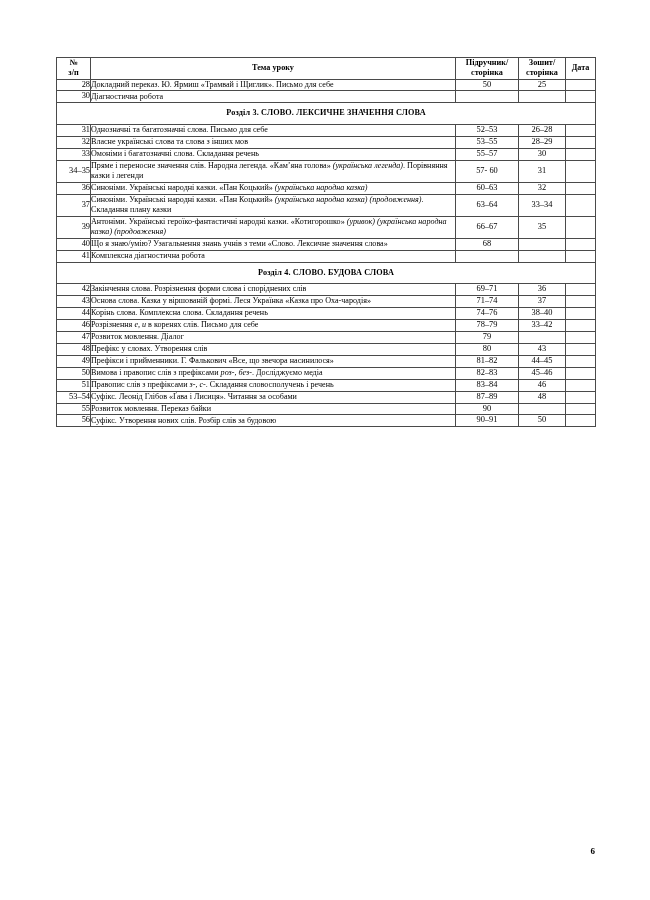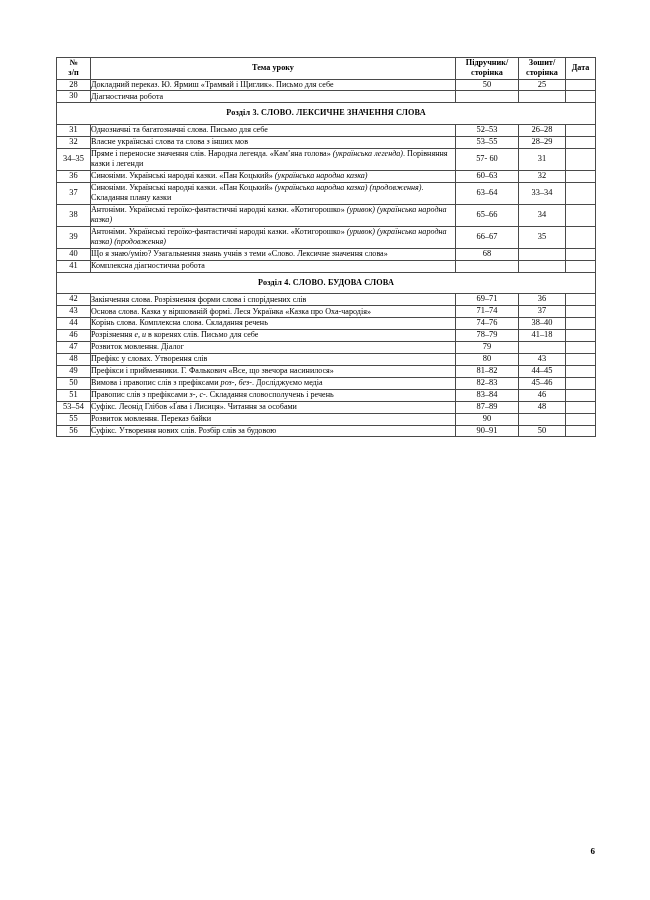--- a/index.html
+++ b/index.html
@@ -57,21 +57,21 @@
 
   th.hd {
     font-weight: bold;
     text-align: center;
     padding: 5px 2px 5px 2px;
     line-height: 1.25;
     font-size: 8.2px;
   }
 
   td.num {
-    text-align: center;
+    text-align: right;
     font-weight: normal;
     font-size: 8.4px;
     padding: 4px 1px;
     white-space: nowrap;
   }
 
   td.theme {
     text-align: left;
     padding: 4px 5px 4px 7px;
     margin-left: 24px;
@@ -169,20 +169,27 @@
             <td class="date"></td>
           </tr>
           <tr>
             <td class="num">32</td>
             <td class="theme"> Власне українські слова та слова з інших мов</td>
             <td class="pg">53–55</td>
             <td class="pg">28–29</td>
             <td class="date"></td>
           </tr>
           <tr>
+            <td class="num">33</td>
+            <td class="theme">Омоніми і багатозначні слова. Складання речень</td>
+            <td class="pg">55–57</td>
+            <td class="pg">30</td>
+            <td class="date"></td>
+          </tr>
+          <tr>
             <td class="num">34–35</td>
             <td class="theme"><span>Пряме і переносне значення слів. Народна легенда. «Кам’яна голова» </span><span class="it">(українська легенда)</span><span>. Порівняння казки і легенди</span></td>
             <td class="pg">57- 60</td>
             <td class="pg">31</td>
             <td class="date"></td>
           </tr>
           <tr>
             <td class="num">36</td>
             <td class="theme"><span>Синоніми. Українські народні казки. «Пан Коцький» </span><span class="it">(українська народна казка)</span></td>
             <td class="pg">60–63</td>
@@ -190,27 +197,20 @@
             <td class="date"></td>
           </tr>
           <tr>
             <td class="num">37</td>
             <td class="theme"><span>Синоніми. Українські народні казки. «Пан Коцький» </span><span class="it">(українська народна казка) (продовження)</span><span>. Складання плану казки</span></td>
             <td class="pg">63–64</td>
             <td class="pg">33–34</td>
             <td class="date"></td>
           </tr>
           <tr>
-            <td class="num">38</td>
-            <td class="theme"><span>Антоніми. Українські героїко-фантастичні народні казки. «Котигорошко» </span><span class="it">(уривок)</span><span> </span><span class="it">(українська народна казка)</span></td>
-            <td class="pg">65–66</td>
-            <td class="pg">34</td>
-            <td class="date"></td>
-          </tr>
-          <tr>
             <td class="num">39</td>
             <td class="theme"><span>Антоніми. Українські героїко-фантастичні народні казки. «Котигорошко» </span><span class="it">(уривок)</span><span> </span><span class="it">(українська народна казка) (продовження)</span></td>
             <td class="pg">66–67</td>
             <td class="pg">35</td>
             <td class="date"></td>
           </tr>
           <tr>
             <td class="num">40</td>
             <td class="theme">Що я знаю/умію? Узагальнення знань учнів з теми «Слово. Лексичне значення слова»</td>
             <td class="pg">68</td>
@@ -245,21 +245,21 @@
             <td class="num">44</td>
             <td class="theme">Корінь слова. Комплексна слова. Складання речень</td>
             <td class="pg">74–76</td>
             <td class="pg">38–40</td>
             <td class="date"></td>
           </tr>
           <tr>
             <td class="num">46</td>
             <td class="theme"><span>Розрізнення </span><span class="it">е, и</span><span> в коренях слів. Письмо для себе</span></td>
             <td class="pg">78–79</td>
-            <td class="pg">41–18</td>
+            <td class="pg">33–42</td>
             <td class="date"></td>
           </tr>
           <tr>
             <td class="num">47</td>
             <td class="theme">Розвиток мовлення. Діалог</td>
             <td class="pg">79</td>
             <td class="pg"></td>
             <td class="date"></td>
           </tr>
           <tr>

